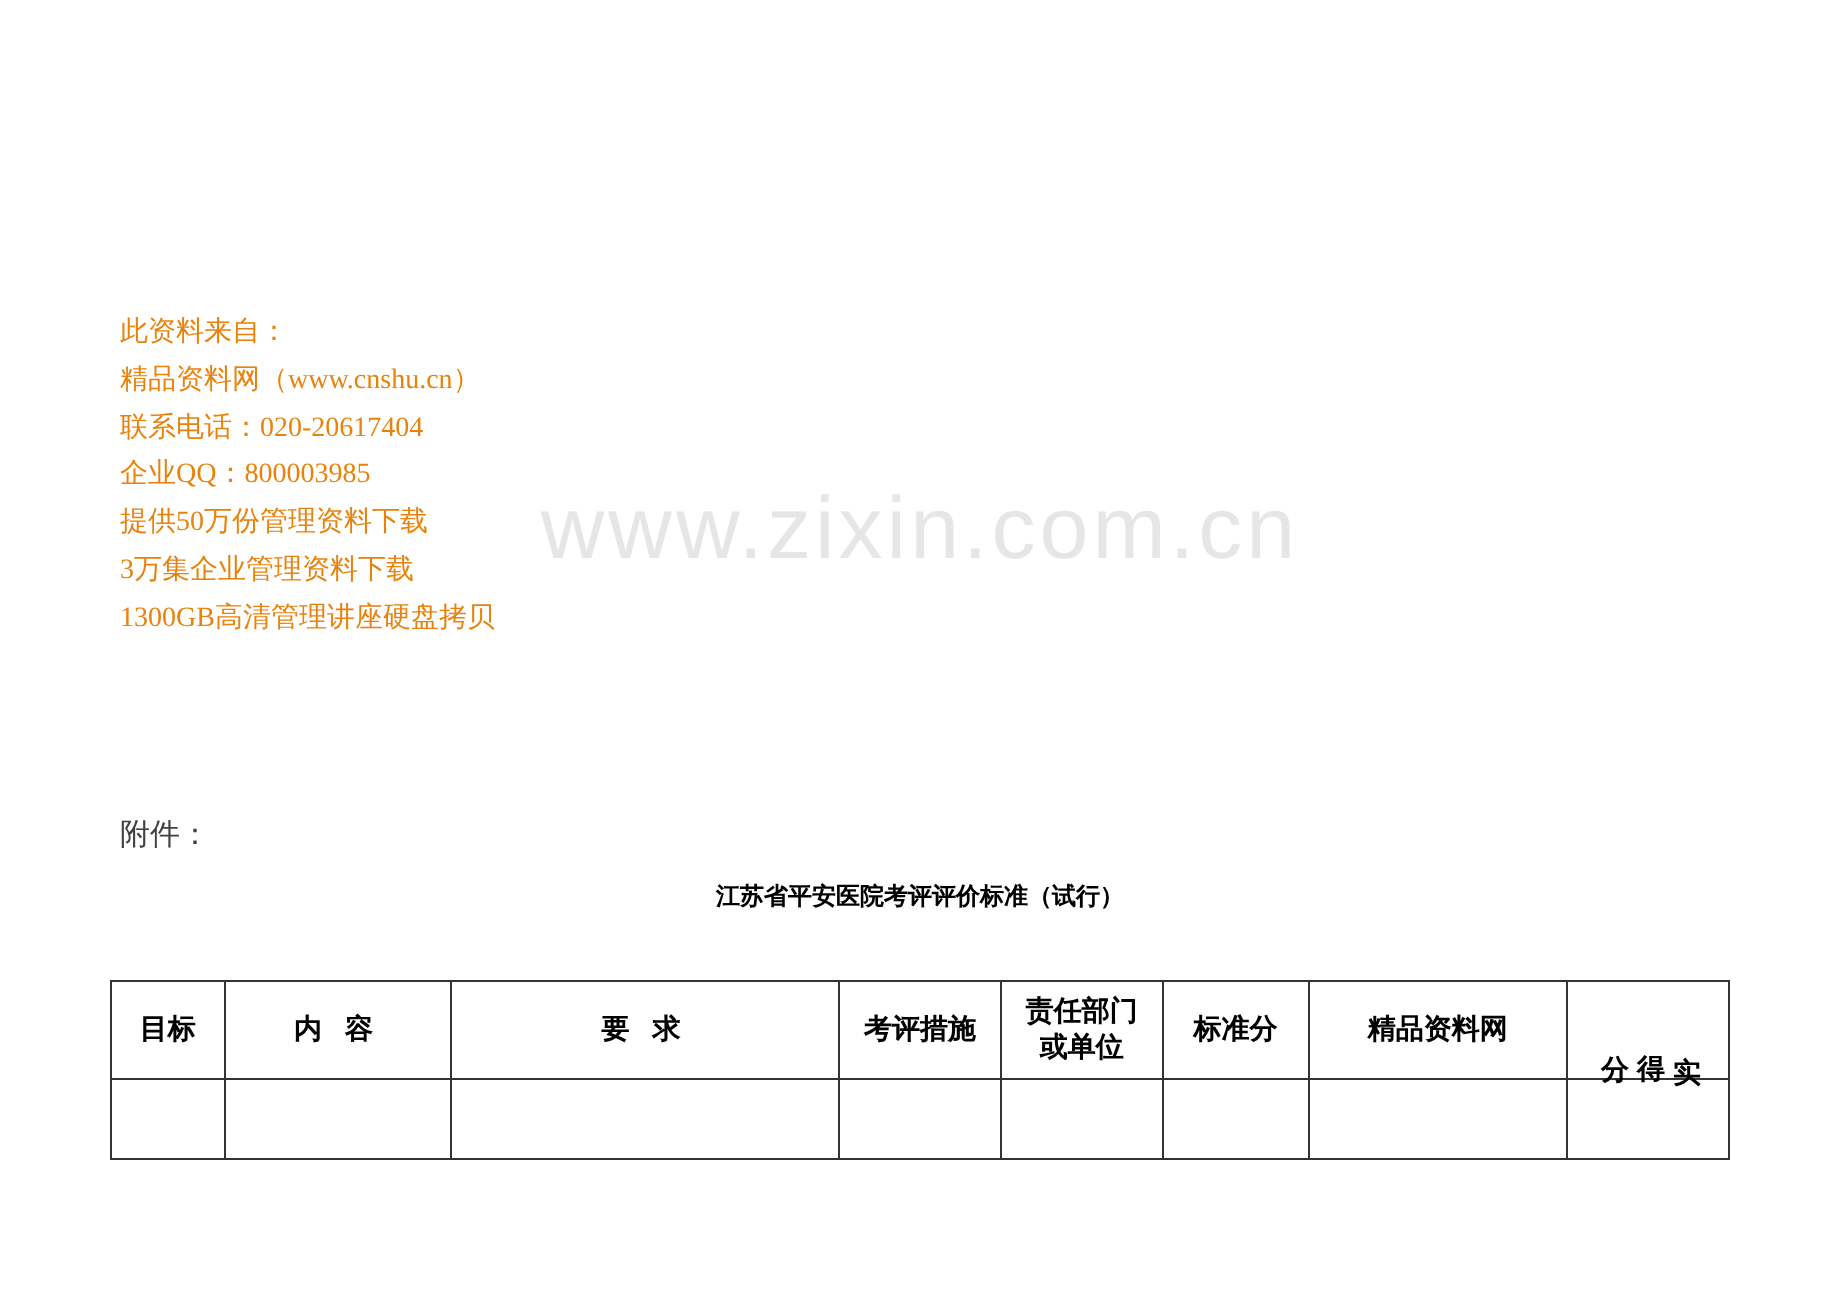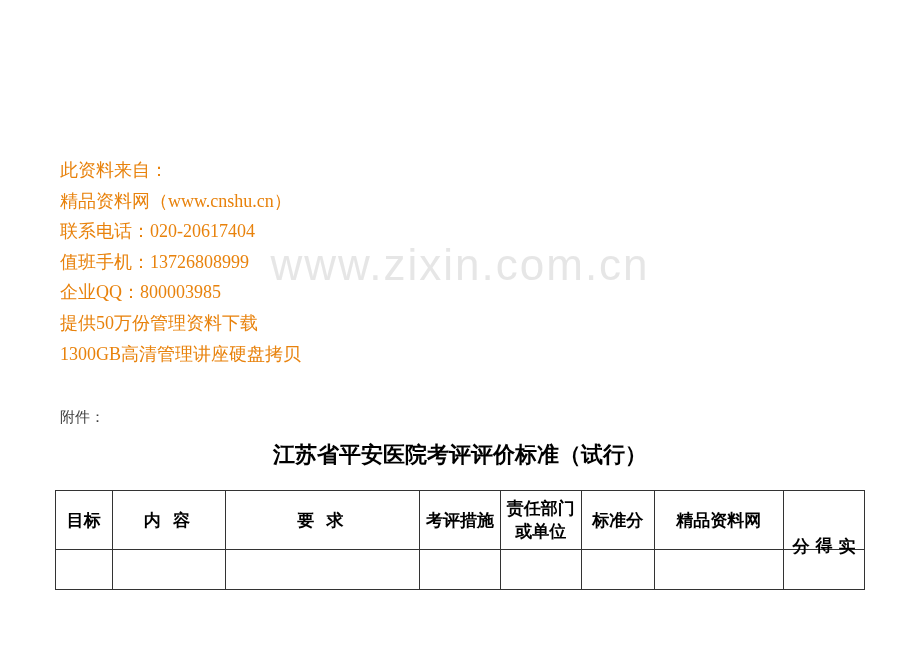--- a/index.html
+++ b/index.html
@@ -27,21 +27,21 @@
 
     .info-block {
       position: absolute;
       top: 155px;
       left: 60px;
       line-height: 1.7;
     }
 
     .info-line {
       color: #e8820c;
-      font-size: 18px;
+      font-size: 14px;
       display: block;
     }
 
     .watermark {
       position: absolute;
       top: 240px;
       left: 50%;
       transform: translateX(-50%);
       color: rgba(200, 200, 200, 0.45);
       font-size: 44px;
@@ -60,38 +60,38 @@
       color: #404040;
       font-family: SimSun, "宋体", serif;
     }
 
     .main-title {
       position: absolute;
       top: 440px;
       left: 0;
       right: 0;
       text-align: center;
-      font-size: 22px;
+      font-size: 12px;
       font-weight: bold;
       color: #000;
       font-family: SimHei, "黑体", sans-serif;
     }
 
     .table-wrapper {
       position: absolute;
       top: 490px;
       left: 55px;
       right: 55px;
     }
 
     table {
       width: 100%;
       border-collapse: collapse;
       font-family: SimSun, "宋体", serif;
-      font-size: 17px;
+      font-size: 14px;
     }
 
     table th, table td {
       border: 1px solid #333;
       text-align: center;
       vertical-align: middle;
       padding: 6px 4px;
       color: #000;
     }
 
@@ -118,23 +118,23 @@
   </style>
 </head>
 <body>
 
 <div class="page-container">
 
   <div class="info-block">
     <span class="info-line">此资料来自：</span>
     <span class="info-line">精品资料网（www.cnshu.cn）</span>
     <span class="info-line">联系电话：020-20617404</span>
-    <span class="info-line">值班手机：13726808999</span>
     <span class="info-line">企业QQ：800003985</span>
     <span class="info-line">提供50万份管理资料下载</span>
+    <span class="info-line">3万集企业管理资料下载</span>
     <span class="info-line">1300GB高清管理讲座硬盘拷贝</span>
   </div>
 
   <div class="watermark">www.zixin.com.cn</div>
 
   <div class="attachment-label">附件：</div>
 
   <div class="main-title">江苏省平安医院考评评价标准（试行）</div>
 
   <div class="table-wrapper">

